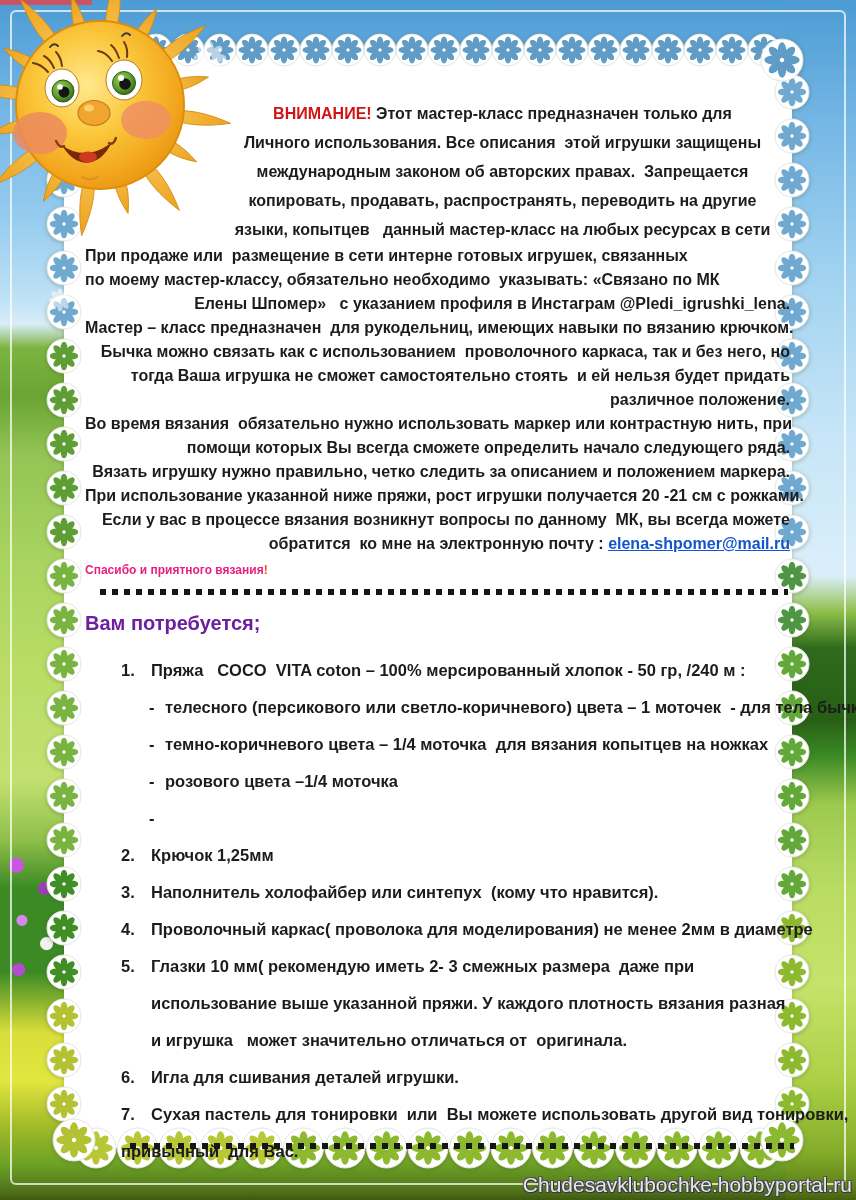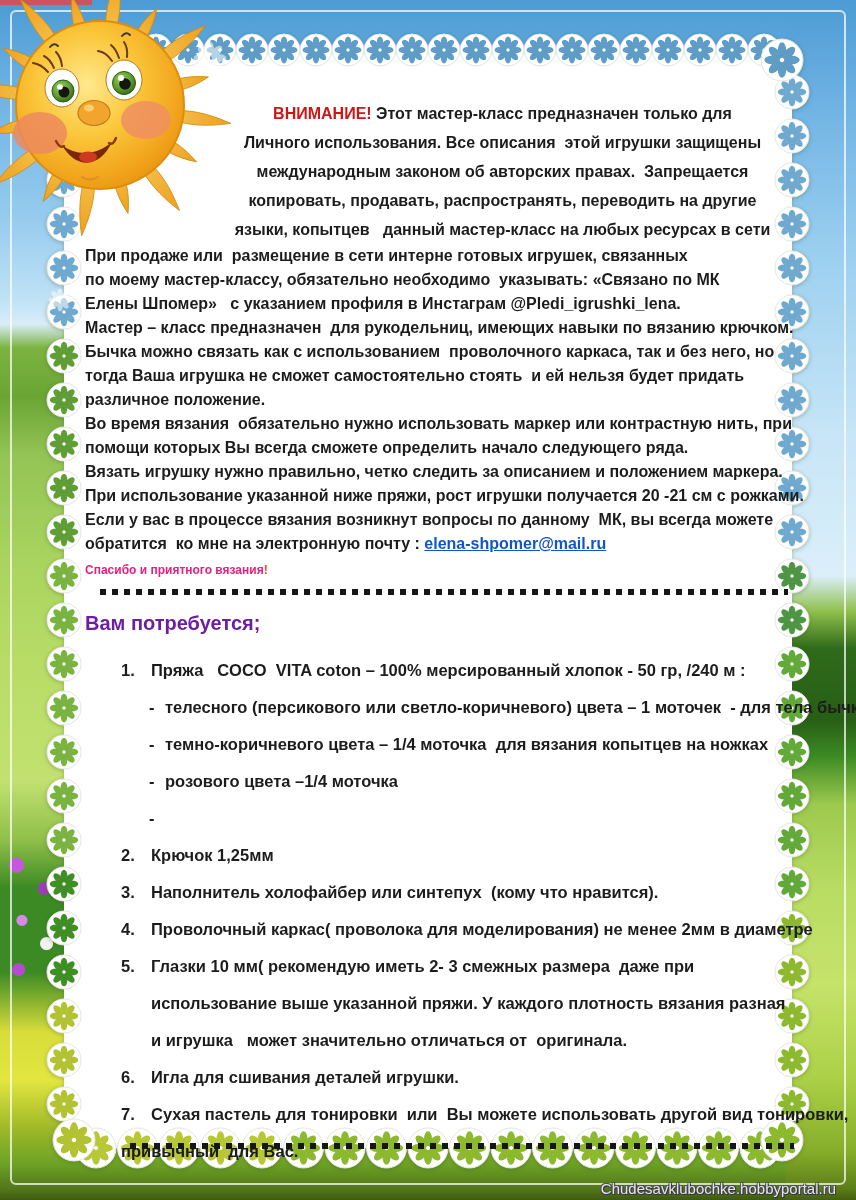--- a/index.html
+++ b/index.html
@@ -28,38 +28,38 @@
     border:2px solid rgba(255,255,255,.72);border-radius:6px;pointer-events:none;}
   #corner-mark{position:absolute;left:0;top:0;width:92px;height:5px;background:#e0484d;opacity:.85;}
   #border-svg{position:absolute;left:0;top:0;filter:drop-shadow(0 1px 2px rgba(60,80,40,.35));}
   #sun-svg{position:absolute;left:0;top:0;}
   
   #content{position:absolute;left:85px;top:83px;width:705px;font-size:16px;margin-top:16px;}
   .iline{white-space:pre;}
   #intro-p1{line-height:29px;text-align:center;}
   #sun-spacer{float:left;width:130px;height:140px;}
   #intro-p2{line-height:24px;text-align:left;}
-  #intro-p3{line-height:24px;text-align:left;}
+  #intro-p3{line-height:24px;text-align:right;}
   .attention{color:#d31414;}
   #email-line{line-height:24px;white-space:pre;}
   .email-link{color:#1155cc;text-decoration:underline;cursor:pointer;}
   #thanks-line{line-height:26px;margin-top:1px;font-size:12px;color:#e81f7d;white-space:pre;}
   .bang{color:#e8531a;}
   .dotted{height:6px;background-image:repeating-linear-gradient(90deg,#161616 0 6px,transparent 6px 12px);}
   #dotted-top{margin:6px 0 0 15px;width:688px;}
   #dotted-bottom{position:absolute;left:130px;top:1143px;width:664px;}
   #materials-heading{margin-top:13px;font-size:20px;line-height:30px;color:#6d1fa0;}
   #materials-list{margin-top:14px;font-size:16.5px;}
   .mrow{display:flex;line-height:37px;white-space:pre;}
   .mrow.wrap{white-space:pre-wrap;}
   .mrow .num{flex:0 0 30px;margin-left:36px;}
   .mrow.indent .num{flex:0 0 16px;margin-left:64px;}
   .mrow.cont .num{flex:0 0 0px;margin-left:36px;}
   .mrow .txt{flex:1;}
-  #watermark{position:absolute;right:20px;bottom:3px;font-size:15px;font-weight:400;
+  #watermark{position:absolute;right:4px;bottom:3px;font-size:21px;font-weight:400;
     color:#e6e6ea;text-shadow:1px 1px 0 #33343a,-1px -1px 0 #55565c,1px -1px 0 #44454b,-1px 1px 0 #44454b;}
 </style>
 </head>
 <body>
 
 <div id="stage">
 
   <div id="right-strip"></div>
   <div id="flowers"></div>
   <div id="frame-line"></div>

